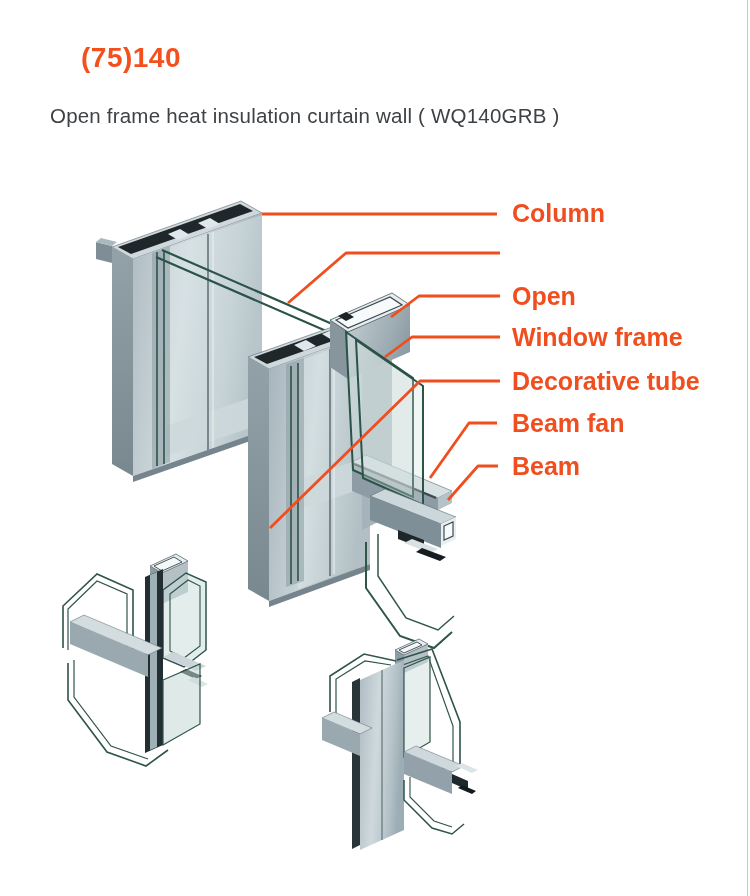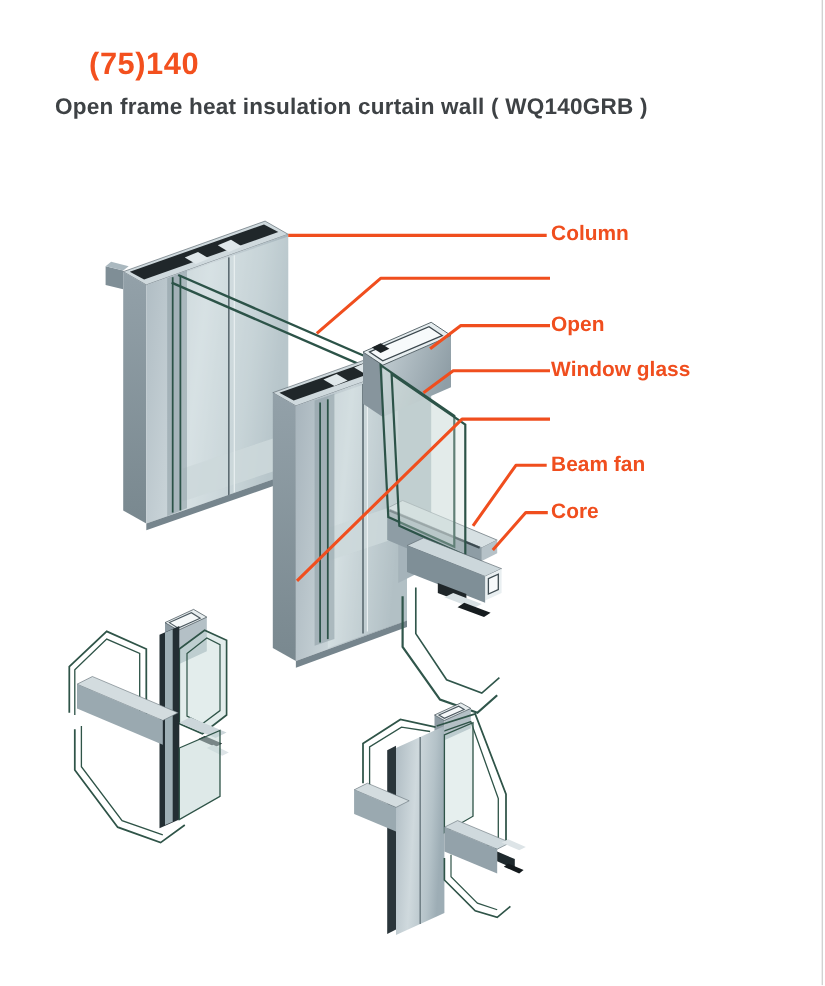--- a/index.html
+++ b/index.html
@@ -12,27 +12,27 @@
   html,body{margin:0;padding:0;background:#ffffff;}
   .page{
     position:relative;width:750px;height:896px;background:#ffffff;
     font-family:"Liberation Sans",sans-serif;overflow:hidden;
   }
   .title{
     position:absolute;left:50px;top:42px;
     font-size:28px;font-weight:bold;color:var(--title);letter-spacing:.5px;margin-left:31px;
   }
   .subtitle{
-    position:absolute;left:50px;top:86px;
-    font-size:20.5px;font-weight:700;color:var(--subtitle);letter-spacing:.2px;
+    position:absolute;left:50px;top:104px;
+    font-size:20.5px;font-weight:400;color:var(--subtitle);letter-spacing:.2px;
   }
   .fig{position:absolute;left:0;top:0;}
   .label{
-    position:absolute;left:501px;height:22px;line-height:22px;
-    font-size:19px;font-weight:bold;color:var(--accent);white-space:pre;
+    position:absolute;left:512px;height:22px;line-height:22px;
+    font-size:25px;font-weight:bold;color:var(--accent);white-space:pre;
   }
   .leader{fill:none;stroke:var(--accent);stroke-width:2.8;stroke-linejoin:round;}
   .gedge{fill:none;stroke:#2C5348;}
   .border-right{position:absolute;left:747px;top:0;width:1px;height:896px;background:var(--page-border);}
 </style>
 </head>
 <body>
 
 <div class="page">
 
@@ -200,18 +200,19 @@
       <path class="leader" d="M391,317 L419,296 L500,296"></path>
       <path class="leader" d="M385,357 L412,337 L500,337"></path>
       <path class="leader" d="M270,528 L420,381 L500,381"></path>
       <path class="leader" d="M430,478 L469,423 L497,423"></path>
       <path class="leader" d="M448,500 L478,466 L498,466"></path>
     </g>
   </svg>
 
   <div class="label" style="top:202px">Column</div>
   <div class="label" style="top:285px">Open</div>
-  <div class="label" style="top:326px">Window glass</div>
+  <div class="label" style="top:326px">Window frame</div>
+  <div class="label" style="top:370px">Decorative tube</div>
   <div class="label" style="top:412px">Beam fan</div>
-  <div class="label" style="top:455px">Core</div>
+  <div class="label" style="top:455px">Beam</div>
 
   <div class="border-right"></div>
 </div>
 
 </body></html>

